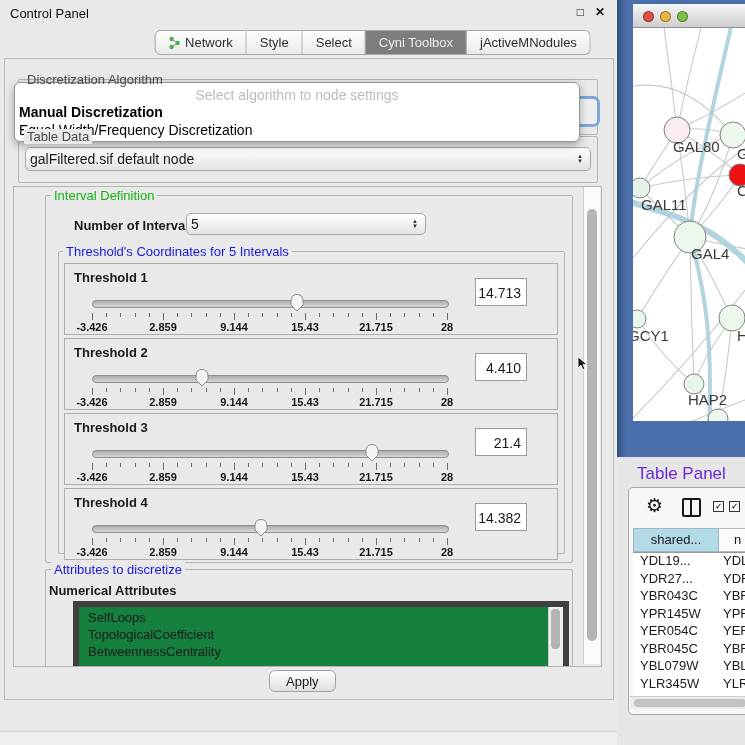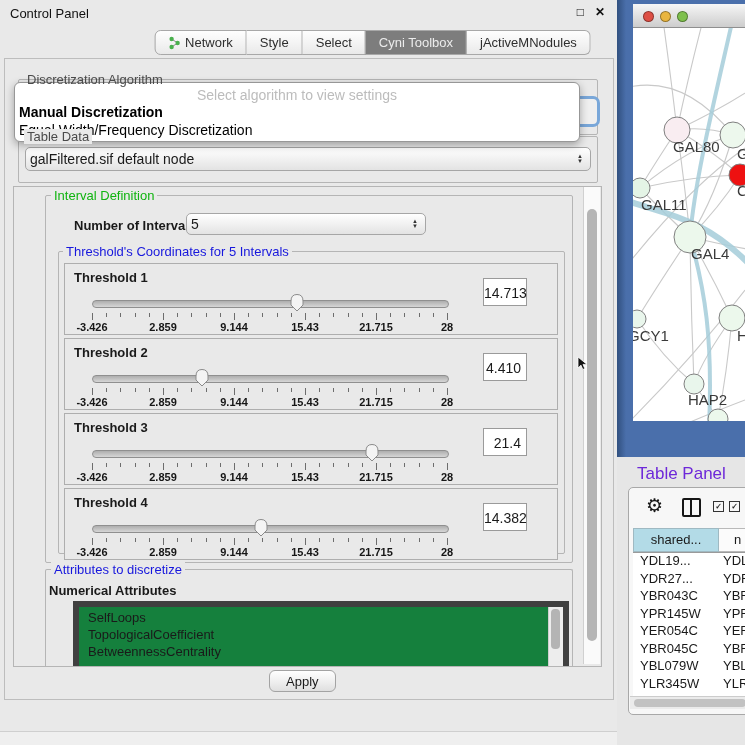--- a/index.html
+++ b/index.html
@@ -50,21 +50,21 @@
   .thr-panel{position:relative;width:492px;height:70px;margin:0 0 3px 0;border:1px solid #aeaeae;background:#e9e9e9;}
   .thr-label{position:absolute;left:9px;top:6px;font-weight:bold;font-size:13px;}
   .slider{position:absolute;left:27px;top:28px;width:355px;height:40px;}
   .track{position:absolute;left:0;top:8px;width:355px;height:6px;border-radius:4px;
          border:1px solid #8f8f8f;background:linear-gradient(180deg,#aeaeae,#d6d6d6);}
   .thumb{position:absolute;top:1px;margin-left:-8px;}
   .tick{position:absolute;top:21px;width:1px;background:#6d6d6d;}
   .tick.minor{height:4px;}
   .tick.major{height:7px;}
   .slab{position:absolute;top:29px;transform:translateX(-50%);font-size:11px;font-weight:bold;color:#161616;white-space:nowrap;}
-  .vbox{position:absolute;right:30px;top:14px;width:44px;height:28px;background:#fff;border:1px solid #9a9a9a;
+  .vbox{position:absolute;right:30px;top:14px;width:52px;height:28px;background:#fff;border:1px solid #9a9a9a;
         font-size:14px;text-align:right;line-height:28px;padding-right:5px;box-sizing:border-box;}
   
   .attr-label{position:absolute;font-weight:bold;font-size:13px;}
   .listbox{position:absolute;background:#15803d;border:6px solid #404040;overflow:hidden;}
   .listbox ul{margin:0;padding:2px 0 0 0;list-style:none;}
   .listbox li{font-size:13px;line-height:17px;padding-left:9px;white-space:nowrap;}
   .lsb{position:absolute;right:0;top:0;width:14px;height:100%;background:#ededed;border-left:1px solid #cfcfcf;}
   .lsb-thumb{position:absolute;left:2px;top:2px;width:9px;height:40px;border-radius:4px;background:#b4b4b4;}
   .mac-btn{position:absolute;height:22px;padding:0 16px;font-size:13px;font-family:"Liberation Sans",sans-serif;
            background:linear-gradient(180deg,#ffffff,#f0f0f0 50%,#dfdfdf);
@@ -136,21 +136,21 @@
       </div>
     </div>
 
   <div class="cp-body"></div>
 
   <div class="groupbox" style="left:18px;top:79px;width:578px;height:54px;"></div>
   <span class="group-title gt-gray" style="left:24px;top:72px;background:transparent;">Discretization Algorithm</span>
   <div class="focus-combo"></div>
 
   <div class="popup">
-    <div class="popup-ph">Select algorithm to view settings</div>
+    <div class="popup-ph">Select algorithm to node settings</div>
     <div class="popup-opt bold">Manual Discretization</div>
     <div class="popup-opt">Equal Width/Frequency Discretization</div>
   </div>
 
   <div class="groupbox" style="left:18px;top:136px;width:578px;height:45px;"></div>
   <span class="group-title gt-gray" style="left:24px;top:129px;background:#e9e9e9;">Table Data</span>
   <div class="combo" style="left:25px;top:147px;width:566px;">
     <span>galFiltered.sif default node</span>
     <span class="spin">
       <span>▲</span>

